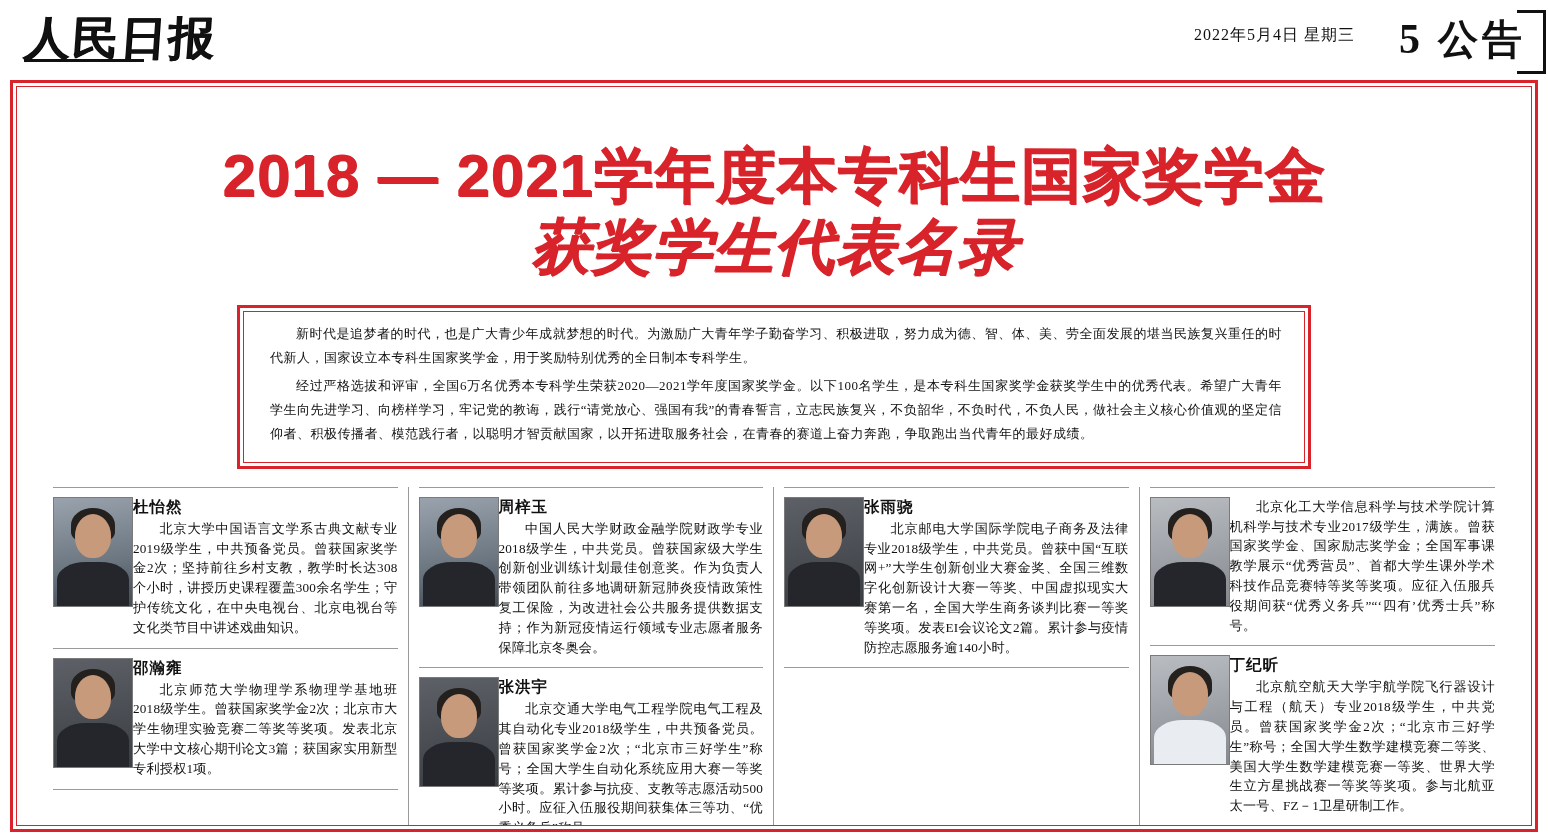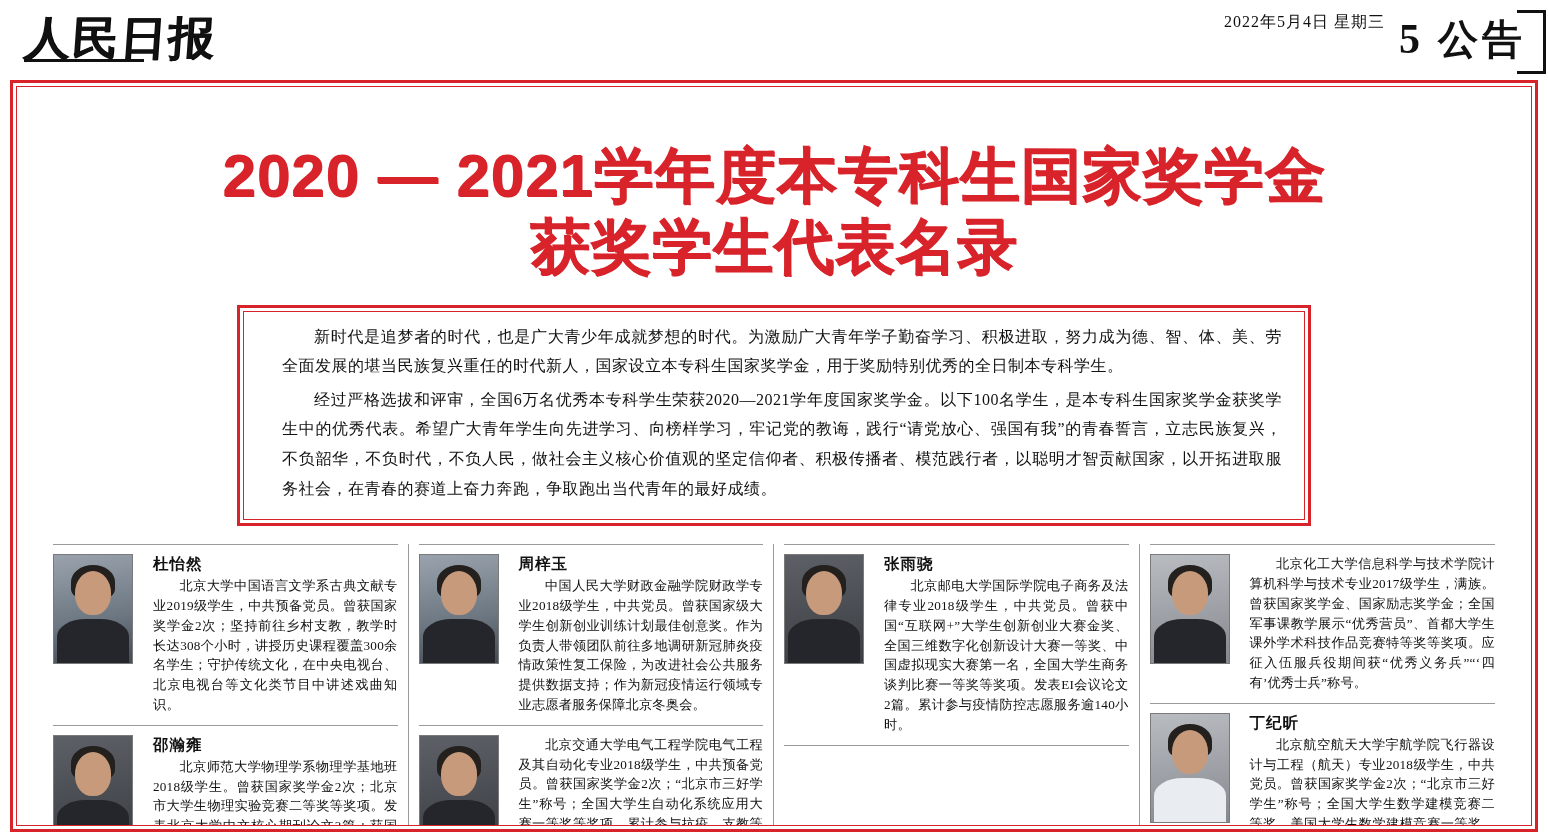--- a/index.html
+++ b/index.html
@@ -39,22 +39,22 @@
     position: absolute;
     left: 24px;
     bottom: 16px;
     width: 120px;
     height: 3px;
     background: #111;
   }
   .masthead-right {
     margin-left: auto;
     display: flex;
-    align-items: flex-start;
-    gap: 14px;
+    align-items: center;
+    gap: 44px;
     padding-right: 8px;
   }
   .issue-date {
     font-size: 16px;
     color: #111;
     padding-bottom: 8px;
     letter-spacing: 1px;
   }
   .page-label {
     display: flex;
@@ -98,21 +98,21 @@
     text-align: center;
     color: #d8232a;
     font-weight: bold;
     font-size: 60px;
     line-height: 1.18;
     letter-spacing: 1px;
     margin: 44px 0 10px 0;
     font-family: "Liberation Sans", "DejaVu Sans", sans-serif;
     text-shadow: 1px 1px 0 #d8232a;
   }
-  .headline .line2 { display: block; }
+  .headline .line2 { display: block; font-style: italic; }
 
   
   .lead-box {
     position: relative;
     width: 1074px;
     margin: 22px auto 0 auto;
     border: 3px solid #d8232a;
     padding: 14px 26px 16px 26px;
     box-sizing: border-box;
     background: #fff;
@@ -127,45 +127,45 @@
   .lead-corner {
     position: absolute;
     width: 16px; height: 16px;
     border: 3px solid #d8232a;
   }
   .lead-corner.tl { left: -3px; top: -3px; border-right: none; border-bottom: none; }
   .lead-corner.tr { right: -3px; top: -3px; border-left: none; border-bottom: none; }
   .lead-corner.bl { left: -3px; bottom: -3px; border-right: none; border-top: none; }
   .lead-corner.br { right: -3px; bottom: -3px; border-left: none; border-top: none; }
   .lead-p {
-    font-size: 16px;
+    font-size: 13px;
     line-height: 1.85;
     text-indent: 2em;
-    margin: 0 0 4px 16px;
+    margin: 0 0 4px 4px;
     text-align: justify;
     font-family: "Liberation Serif", "DejaVu Serif", serif;
     letter-spacing: 0.5px;
   }
 
   
   .grid {
     margin-top: 18px;
     display: grid;
     grid-template-columns: repeat(4, 1fr);
     column-gap: 0;
   }
   .grid-col {
     border-right: 1px solid #9a9a9a;
     padding: 0 10px;
     box-sizing: border-box;
   }
   .grid-col:last-child { border-right: none; }
   .entry {
     display: flex;
-    gap: 20px;
+    gap: 0;
     padding: 9px 0 10px 0;
     border-bottom: 1px solid #9a9a9a;
     justify-content: space-between;
   }
   .entry:first-child { border-top: 1px solid #9a9a9a; }
   .portrait {
     width: 78px;
     height: 108px;
     flex: 0 0 78px;
     border: 1px solid #7a7a7a;
@@ -234,21 +234,21 @@
       <span>公告</span>
     </div>
   </div>
   <div class="corner-mark"></div>
 </div>
 
 <div class="page-frame">
   <div class="page-frame-inner">
 
     <h1 class="headline">
-      <span>2020 — 2021学年度本专科生国家奖学金</span>
+      <span>2018 — 2021学年度本专科生国家奖学金</span>
       <span class="line2">获奖学生代表名录</span>
     </h1>
 
     <div class="lead-box">
       <span class="lead-corner tl"></span>
       <span class="lead-corner tr"></span>
       <span class="lead-corner bl"></span>
       <span class="lead-corner br"></span>
       <p class="lead-p">新时代是追梦者的时代，也是广大青少年成就梦想的时代。为激励广大青年学子勤奋学习、积极进取，努力成为德、智、体、美、劳全面发展的堪当民族复兴重任的时代新人，国家设立本专科生国家奖学金，用于奖励特别优秀的全日制本专科学生。</p>
       <p class="lead-p">经过严格选拔和评审，全国6万名优秀本专科学生荣获2020—2021学年度国家奖学金。以下100名学生，是本专科生国家奖学金获奖学生中的优秀代表。希望广大青年学生向先进学习、向榜样学习，牢记党的教诲，践行“请党放心、强国有我”的青春誓言，立志民族复兴，不负韶华，不负时代，不负人民，做社会主义核心价值观的坚定信仰者、积极传播者、模范践行者，以聪明才智贡献国家，以开拓进取服务社会，在青春的赛道上奋力奔跑，争取跑出当代青年的最好成绩。</p>
@@ -294,20 +294,21 @@
             <div class="entry-desc">中国人民大学财政金融学院财政学专业2018级学生，中共党员。曾获国家级大学生创新创业训练计划最佳创意奖。作为负责人带领团队前往多地调研新冠肺炎疫情政策性复工保险，为改进社会公共服务提供数据支持；作为新冠疫情运行领域专业志愿者服务保障北京冬奥会。</div>
           </div>
         </div>
         <div class="entry">
           <div class="portrait bg-dark">
             <span class="hair"></span>
             <span class="head"></span>
             <span class="body"></span>
           </div>
           <div class="entry-text">
+            <div class="entry-name">张洪宇</div>
             <div class="entry-desc">北京交通大学电气工程学院电气工程及其自动化专业2018级学生，中共预备党员。曾获国家奖学金2次；“北京市三好学生”称号；全国大学生自动化系统应用大赛一等奖等奖项。累计参与抗疫、支教等志愿活动500小时。应征入伍服役期间获集体三等功、“优秀义务兵”称号。</div>
           </div>
         </div>
 
       </div>
 
       <div class="grid-col">
         <div class="entry">
           <div class="portrait bg-dark">
             <span class="hair"></span>

